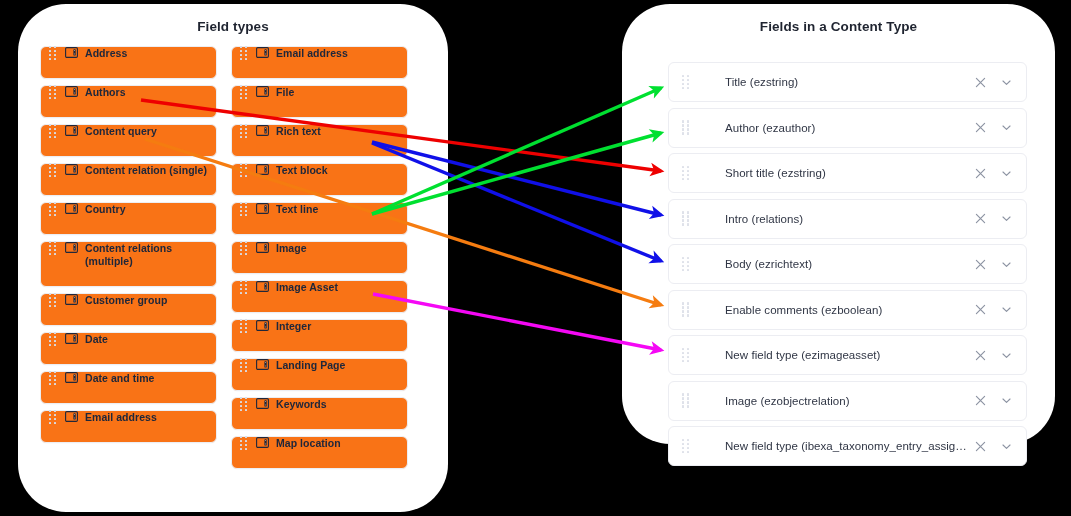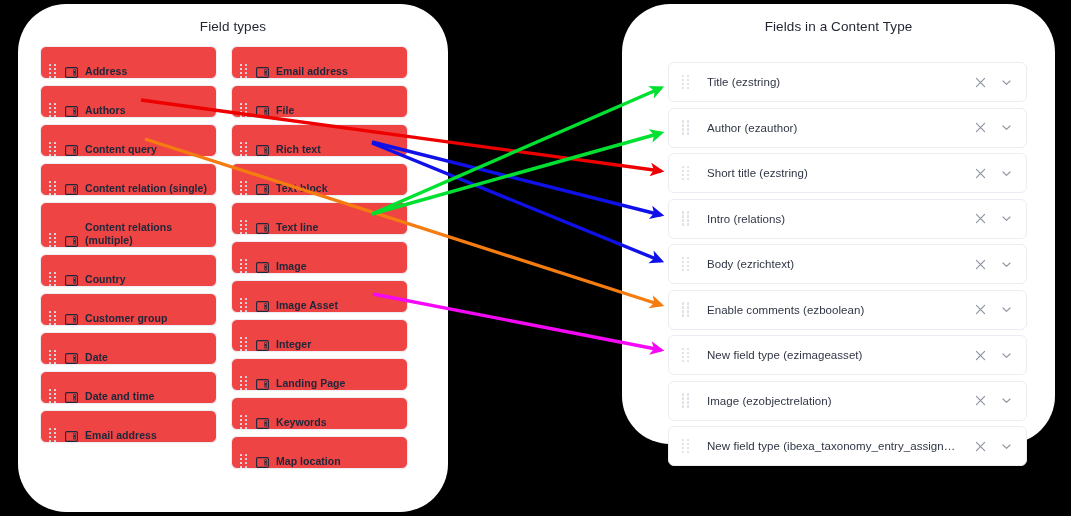--- a/index.html
+++ b/index.html
@@ -25,41 +25,41 @@
   .panel-left  { left: 18px;  top: 4px;  width: 430px; height: 508px; }
   .panel-right { left: 622px; top: 4px;  width: 433px; height: 440px; }
 
   .panel-title {
     position: absolute;
     left: 0; right: 0; top: 15px;
     text-align: center;
     font-size: 13.5px;
     color: #1f2430;
     font-family: "Liberation Sans", "DejaVu Sans", sans-serif;
-    font-weight: 400;
+    font-weight: 700;
     letter-spacing: .1px;
   }
 
   
   .cols {
     position: absolute;
     left: 22px; right: 22px; top: 42px;
     display: flex;
     gap: 14px;
   }
   .col { width: 177px; display: flex; flex-direction: column; gap: 6px; }
 
   .ft-card {
     position: relative;
     height: 33px;
-    background: #ef4444;
+    background: #f97316;
     border: 1px solid #eceef3;
     border-radius: 6px;
     display: flex;
-    align-items: flex-end;
+    align-items: flex-start;
     padding: 0 8px 0 8px;
     box-shadow: 0 1px 0 rgba(20,25,40,0.015);
   }
   .ft-card.tall { height: 46px; }
 
   .ft-label {
     font-size: 10.5px;
     font-weight: 700;
     color: #20273a;
     line-height: 1.22;
@@ -101,21 +101,21 @@
     display: flex;
     align-items: center;
     padding: 0 13px 0 12px;
   }
   .fl-label {
     font-size: 11.5px;
     color: #303645;
     font-weight: 400;
     letter-spacing: .05px;
     flex: 1 1 auto;
-    margin-left: 9px;
+    margin-left: 27px;
     white-space: nowrap;
     overflow: hidden;
     text-overflow: ellipsis;
   }
   .fl-actions { display: flex; align-items: center; gap: 12px; flex: 0 0 auto; }
   .icon-btn { width: 14px; height: 14px; display: flex; align-items: center; justify-content: center; color: #7e8594; }
 
   
   .arrows { position: absolute; inset: 0; pointer-events: none; }
 </style>
@@ -205,20 +205,41 @@
             <span class="ft-icon">
               <svg width="13" height="11" viewBox="0 0 13 11">
                 <rect x="0.6" y="0.6" width="11.8" height="9.8" rx="1.2" fill="none" stroke="#20273a" stroke-width="1.1"></rect>
                 <rect x="8.4" y="2.3" width="2.3" height="6.2" rx="0.6" fill="#20273a"></rect>
                 <path d="M9.55 3.2 L8.9 4.1 H10.2 Z" fill="#ffffff"></path>
                 <path d="M9.55 7.6 L8.9 6.7 H10.2 Z" fill="#ffffff"></path>
               </svg>
             </span>
             <span class="ft-label">Content relation (single)</span>
           </div>
+          <div class="ft-card">
+            <span class="handle">
+              <i></i>
+              <i></i>
+              <i></i>
+              <i></i>
+              <i></i>
+              <i></i>
+              <i></i>
+              <i></i>
+            </span>
+            <span class="ft-icon">
+              <svg width="13" height="11" viewBox="0 0 13 11">
+                <rect x="0.6" y="0.6" width="11.8" height="9.8" rx="1.2" fill="none" stroke="#20273a" stroke-width="1.1"></rect>
+                <rect x="8.4" y="2.3" width="2.3" height="6.2" rx="0.6" fill="#20273a"></rect>
+                <path d="M9.55 3.2 L8.9 4.1 H10.2 Z" fill="#ffffff"></path>
+                <path d="M9.55 7.6 L8.9 6.7 H10.2 Z" fill="#ffffff"></path>
+              </svg>
+            </span>
+            <span class="ft-label">Country</span>
+          </div>
           <div class="ft-card tall">
             <span class="handle">
               <i></i>
               <i></i>
               <i></i>
               <i></i>
               <i></i>
               <i></i>
               <i></i>
               <i></i>
@@ -226,41 +247,20 @@
             <span class="ft-icon">
               <svg width="13" height="11" viewBox="0 0 13 11">
                 <rect x="0.6" y="0.6" width="11.8" height="9.8" rx="1.2" fill="none" stroke="#20273a" stroke-width="1.1"></rect>
                 <rect x="8.4" y="2.3" width="2.3" height="6.2" rx="0.6" fill="#20273a"></rect>
                 <path d="M9.55 3.2 L8.9 4.1 H10.2 Z" fill="#ffffff"></path>
                 <path d="M9.55 7.6 L8.9 6.7 H10.2 Z" fill="#ffffff"></path>
               </svg>
             </span>
             <span class="ft-label">Content relations
 (multiple)</span>
-          </div>
-          <div class="ft-card">
-            <span class="handle">
-              <i></i>
-              <i></i>
-              <i></i>
-              <i></i>
-              <i></i>
-              <i></i>
-              <i></i>
-              <i></i>
-            </span>
-            <span class="ft-icon">
-              <svg width="13" height="11" viewBox="0 0 13 11">
-                <rect x="0.6" y="0.6" width="11.8" height="9.8" rx="1.2" fill="none" stroke="#20273a" stroke-width="1.1"></rect>
-                <rect x="8.4" y="2.3" width="2.3" height="6.2" rx="0.6" fill="#20273a"></rect>
-                <path d="M9.55 3.2 L8.9 4.1 H10.2 Z" fill="#ffffff"></path>
-                <path d="M9.55 7.6 L8.9 6.7 H10.2 Z" fill="#ffffff"></path>
-              </svg>
-            </span>
-            <span class="ft-label">Country</span>
           </div>
           <div class="ft-card">
             <span class="handle">
               <i></i>
               <i></i>
               <i></i>
               <i></i>
               <i></i>
               <i></i>
               <i></i>

